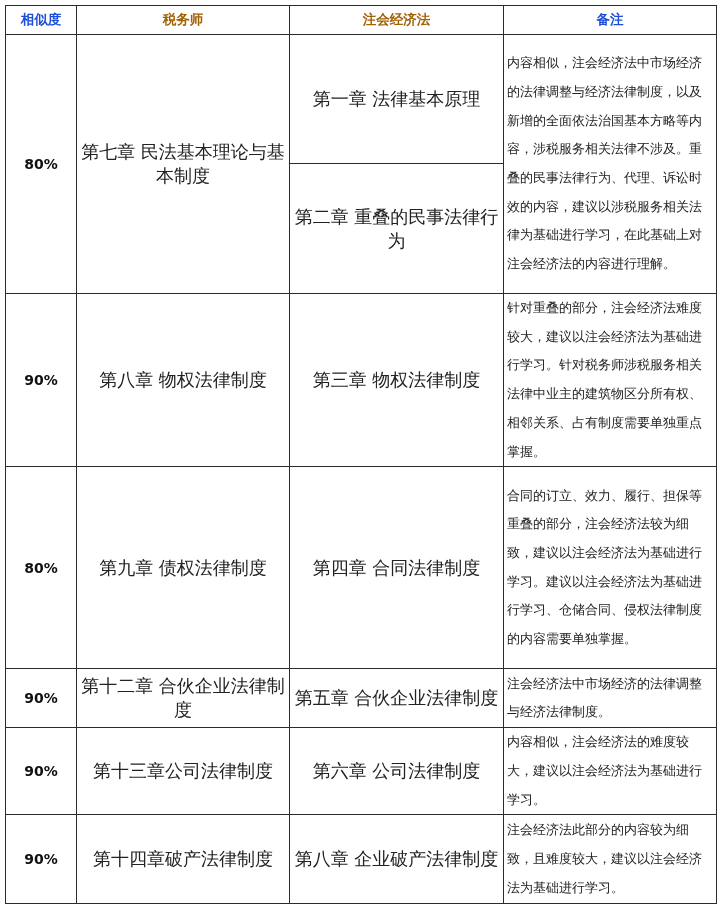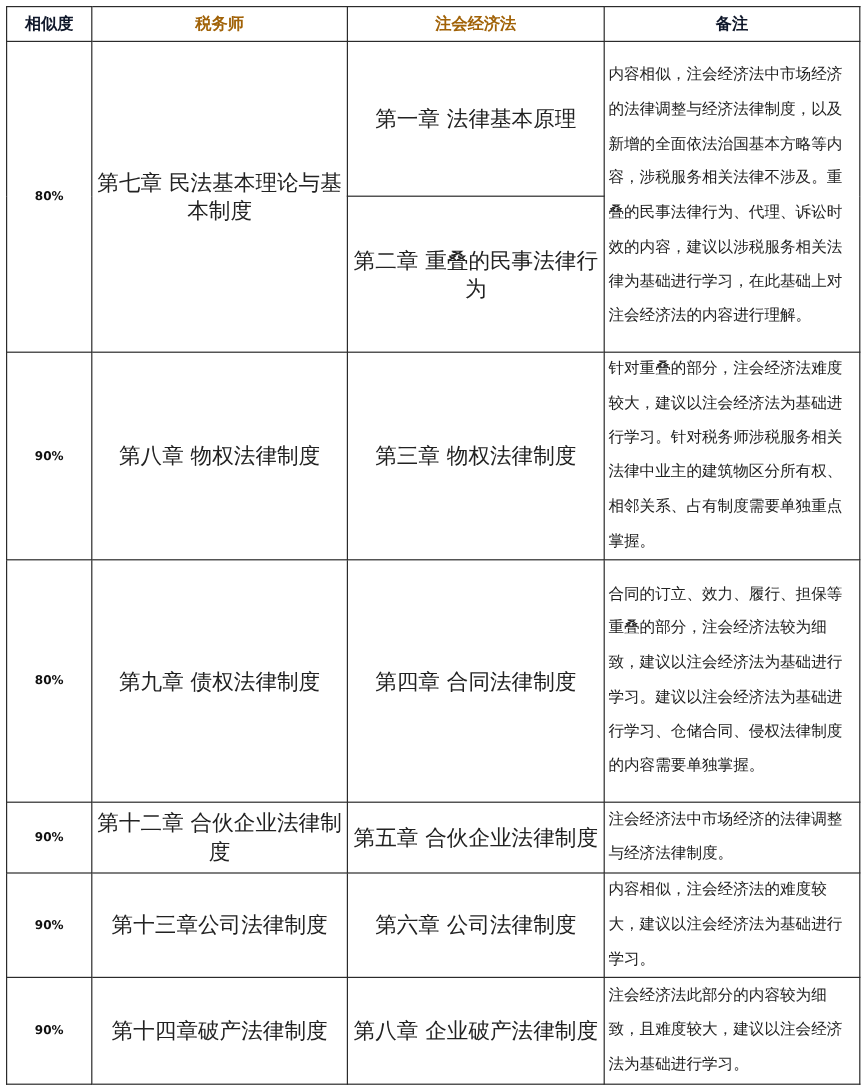--- a/index.html
+++ b/index.html
@@ -2,22 +2,22 @@
 <html><head>
   <meta charset="utf-8">
   <style>
     html, body { margin: 0; padding: 0; background: #ffffff; }
     body { width: 720px; height: 907px; position: relative; overflow: hidden;
            font-family: "DejaVu Sans", "Liberation Sans", sans-serif; color: #222; }
     table { position: absolute; left: 5px; top: 5px; border-collapse: collapse; table-layout: fixed; width: 711px; }
     td, th { border: 1.5px solid #2b2b2b; padding: 0; font-size: 18px; }
     th { height: 28px; font-weight: bold; text-align: center; font-size: 13.5px; }
     th.blue { color: #a16207; }
-    th.plain { color: #0f172a; }
-    td.sim { text-align: center; font-weight: bold; font-size: 10px; color: #111; }
+    th.plain { color: #1d4ed8; }
+    td.sim { text-align: center; font-weight: bold; font-size: 14px; color: #111; }
     td.center { text-align: center; }
     td.note { text-align: left; padding: 0 2px 0 3px; line-height: 28.7px; font-size: 13px; vertical-align: middle; word-break: break-all; margin-left: 40px; }
   </style>
 </head>
 <body>
 
 <table>
   <colgroup>
     <col style="width:71px">
     <col style="width:213px">

